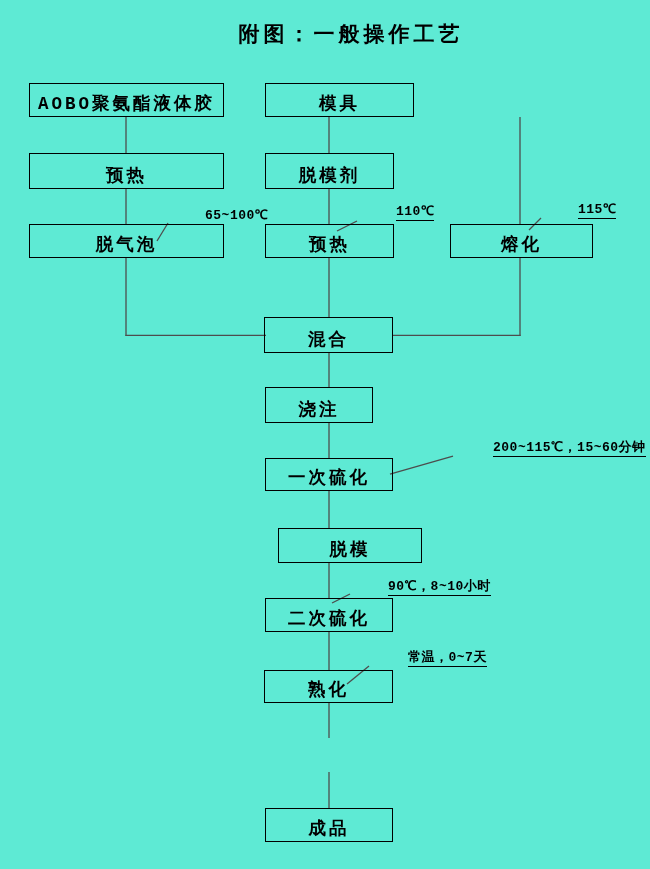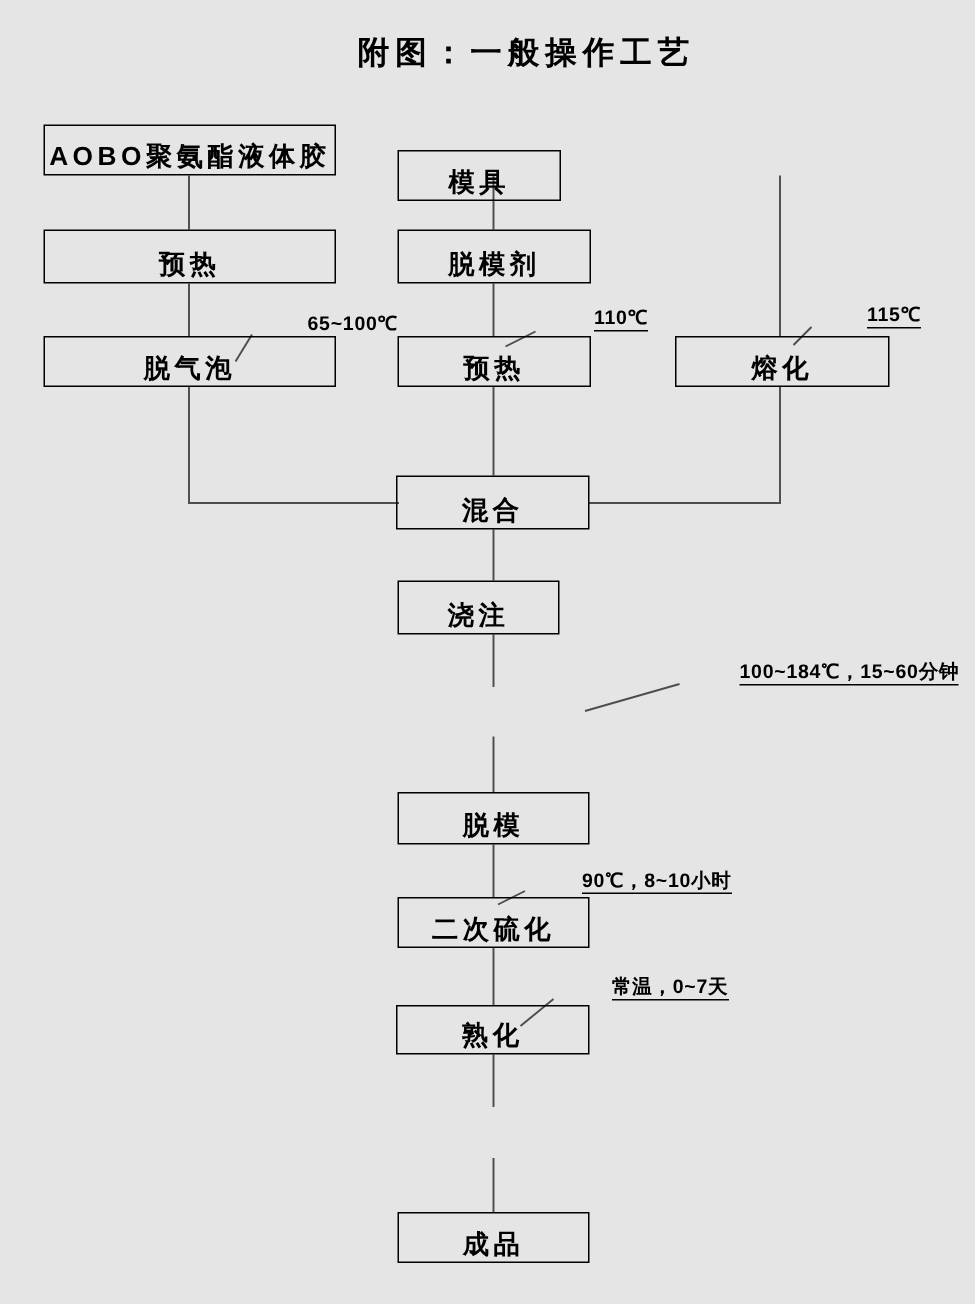--- a/index.html
+++ b/index.html
@@ -1,22 +1,22 @@
 <!DOCTYPE html>
 <html><head>
   <meta charset="utf-8">
   <style>
     html, body { margin: 0; padding: 0; background: #ffffff; }
     .page {
       position: relative;
       width: 650px;
       height: 869px;
-      background: #e5e5e5;
+      background: #5eead4;
       color: #000000;
-      font-family: Liberation Sans, sans-serif;
+      font-family: Liberation Mono, monospace;
       overflow: hidden;
     }
     .title {
       position: absolute;
       left: 0;
       top: 25px;
       width: 650px;
       box-sizing: border-box;
       padding-left: 52px;
       text-align: center;
@@ -98,36 +98,37 @@
 
     <line x1="157" y1="241" x2="168" y2="223"></line>
     <line x1="337" y1="231" x2="357" y2="221"></line>
     <line x1="529" y1="230" x2="541" y2="218"></line>
     <line x1="390" y1="474" x2="453" y2="456"></line>
     <line x1="332" y1="603" x2="350" y2="594"></line>
     <line x1="347" y1="684" x2="369" y2="666"></line>
   </svg>
 
   <div class="box" style="left:29px;top:83px;width:195px;height:34px">AOBO聚氨酯液体胶</div>
-  <div class="box" style="left:265px;top:100px;width:109px;height:34px">模具</div>
+  <div class="box" style="left:265px;top:83px;width:149px;height:34px">模具</div>
 
   <div class="box" style="left:29px;top:153px;width:195px;height:36px">预热</div>
   <div class="box" style="left:265px;top:153px;width:129px;height:36px">脱模剂</div>
 
   <div class="box" style="left:29px;top:224px;width:195px;height:34px">脱气泡</div>
   <div class="box" style="left:265px;top:224px;width:129px;height:34px">预热</div>
   <div class="box" style="left:450px;top:224px;width:143px;height:34px">熔化</div>
 
   <div class="box" style="left:264px;top:317px;width:129px;height:36px">混合</div>
   <div class="box" style="left:265px;top:387px;width:108px;height:36px">浇注</div>
-  <div class="box" style="left:265px;top:528px;width:128px;height:35px">脱模</div>
+  <div class="box" style="left:265px;top:458px;width:128px;height:33px">一次硫化</div>
+  <div class="box" style="left:278px;top:528px;width:144px;height:35px">脱模</div>
   <div class="box" style="left:265px;top:598px;width:128px;height:34px">二次硫化</div>
   <div class="box" style="left:264px;top:670px;width:129px;height:33px">熟化</div>
   <div class="box" style="left:265px;top:808px;width:128px;height:34px">成品</div>
 
   <div class="ann" style="left:166px;top:209px">65~100℃</div>
   <div class="ann u" style="left:357px;top:205px">110℃</div>
   <div class="ann u" style="left:539px;top:203px">115℃</div>
-  <div class="ann u" style="left:454px;top:441px">100~184℃，15~60分钟</div>
+  <div class="ann u" style="left:454px;top:441px">200~115℃，15~60分钟</div>
   <div class="ann u" style="left:349px;top:580px">90℃，8~10小时</div>
   <div class="ann u" style="left:369px;top:651px">常温，0~7天</div>
 
 </div>
 
 </body></html>

